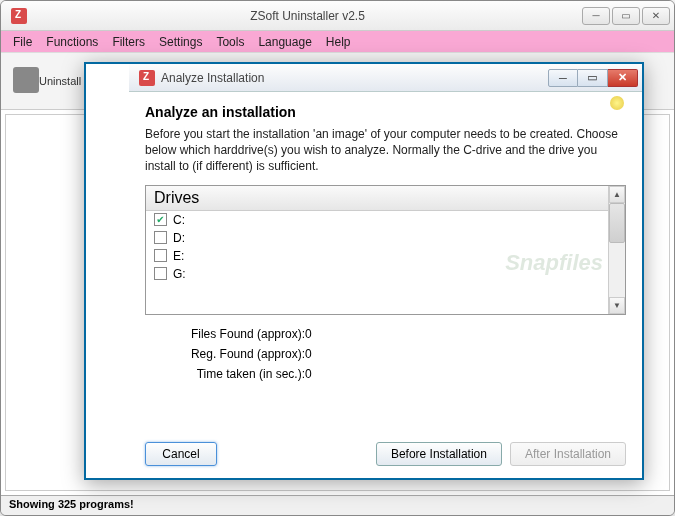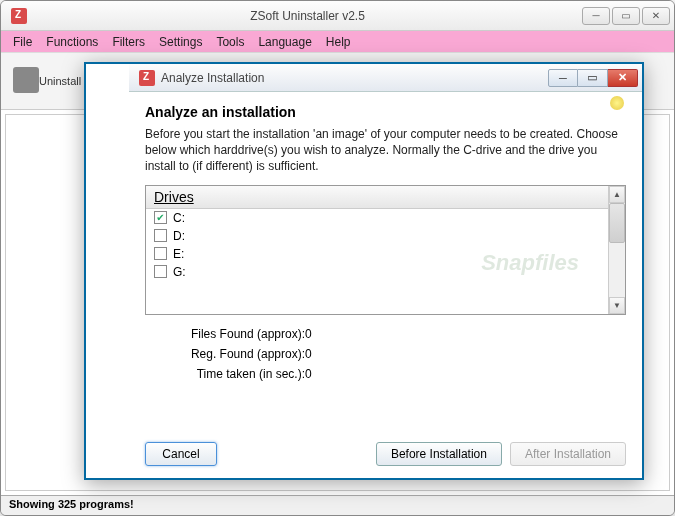--- a/index.html
+++ b/index.html
@@ -201,22 +201,21 @@
     margin-bottom: 12px;
   }
   .drive-list {
     flex: 1;
     overflow: hidden;
   }
   .drive-header {
     background: linear-gradient(#fafafa, #e6e6e6);
     border-bottom: 1px solid #ccc;
     padding: 3px 8px;
-    font-size: 14px;
-    text-decoration: underline;
+    font-size: 16px;
   }
   .drive-row {
     display: flex; align-items: center;
     padding: 2px 8px;
     gap: 6px;
   }
   .chk {
     width: 13px; height: 13px;
     border: 1px solid #888;
     background: #fff;
@@ -268,21 +267,21 @@
     box-shadow: 0 0 3px rgba(74,144,217,0.6);
   }
   .btn.disabled {
     color: #999;
     border-color: #ccc;
     background: linear-gradient(#fafafa, #eee);
   }
   .watermark {
     position: absolute;
     top: 250px;
-    right: 96px;
+    right: 72px;
     font-size: 22px;
     font-style: italic;
     font-weight: bold;
     color: rgba(150,180,150,0.3);
     pointer-events: none;
     z-index: 5;
   }
 </style>
 </head>
 <body>

